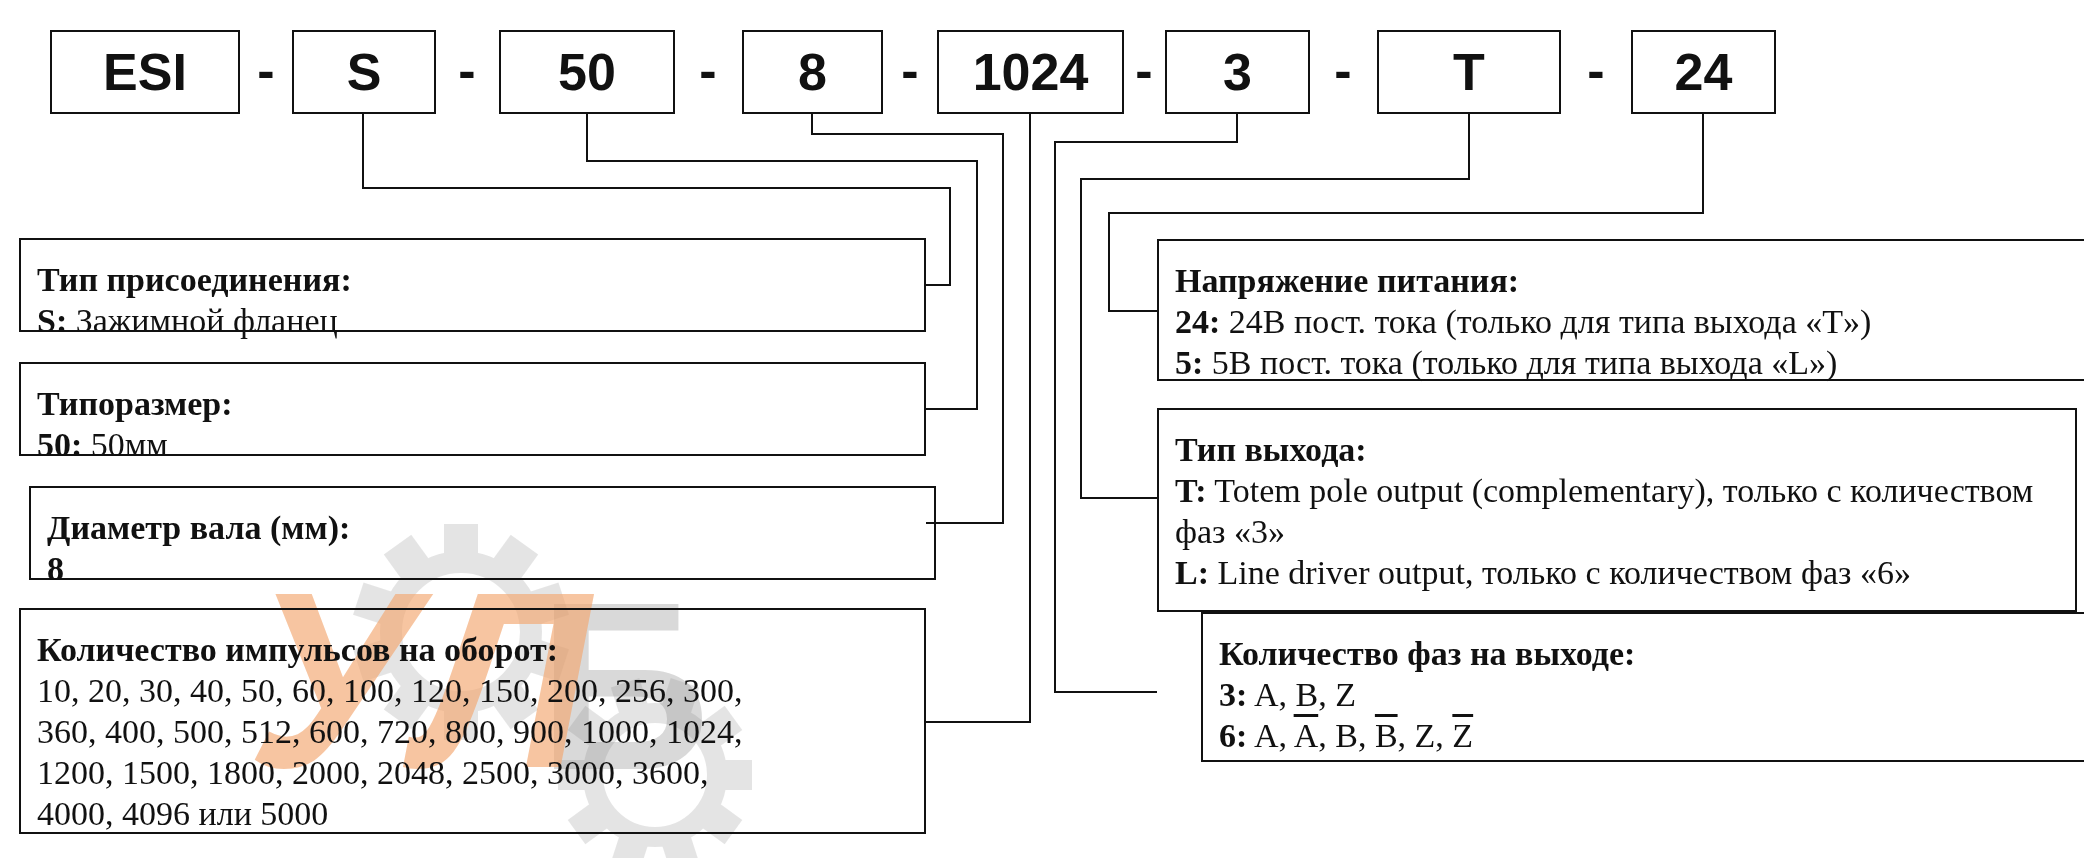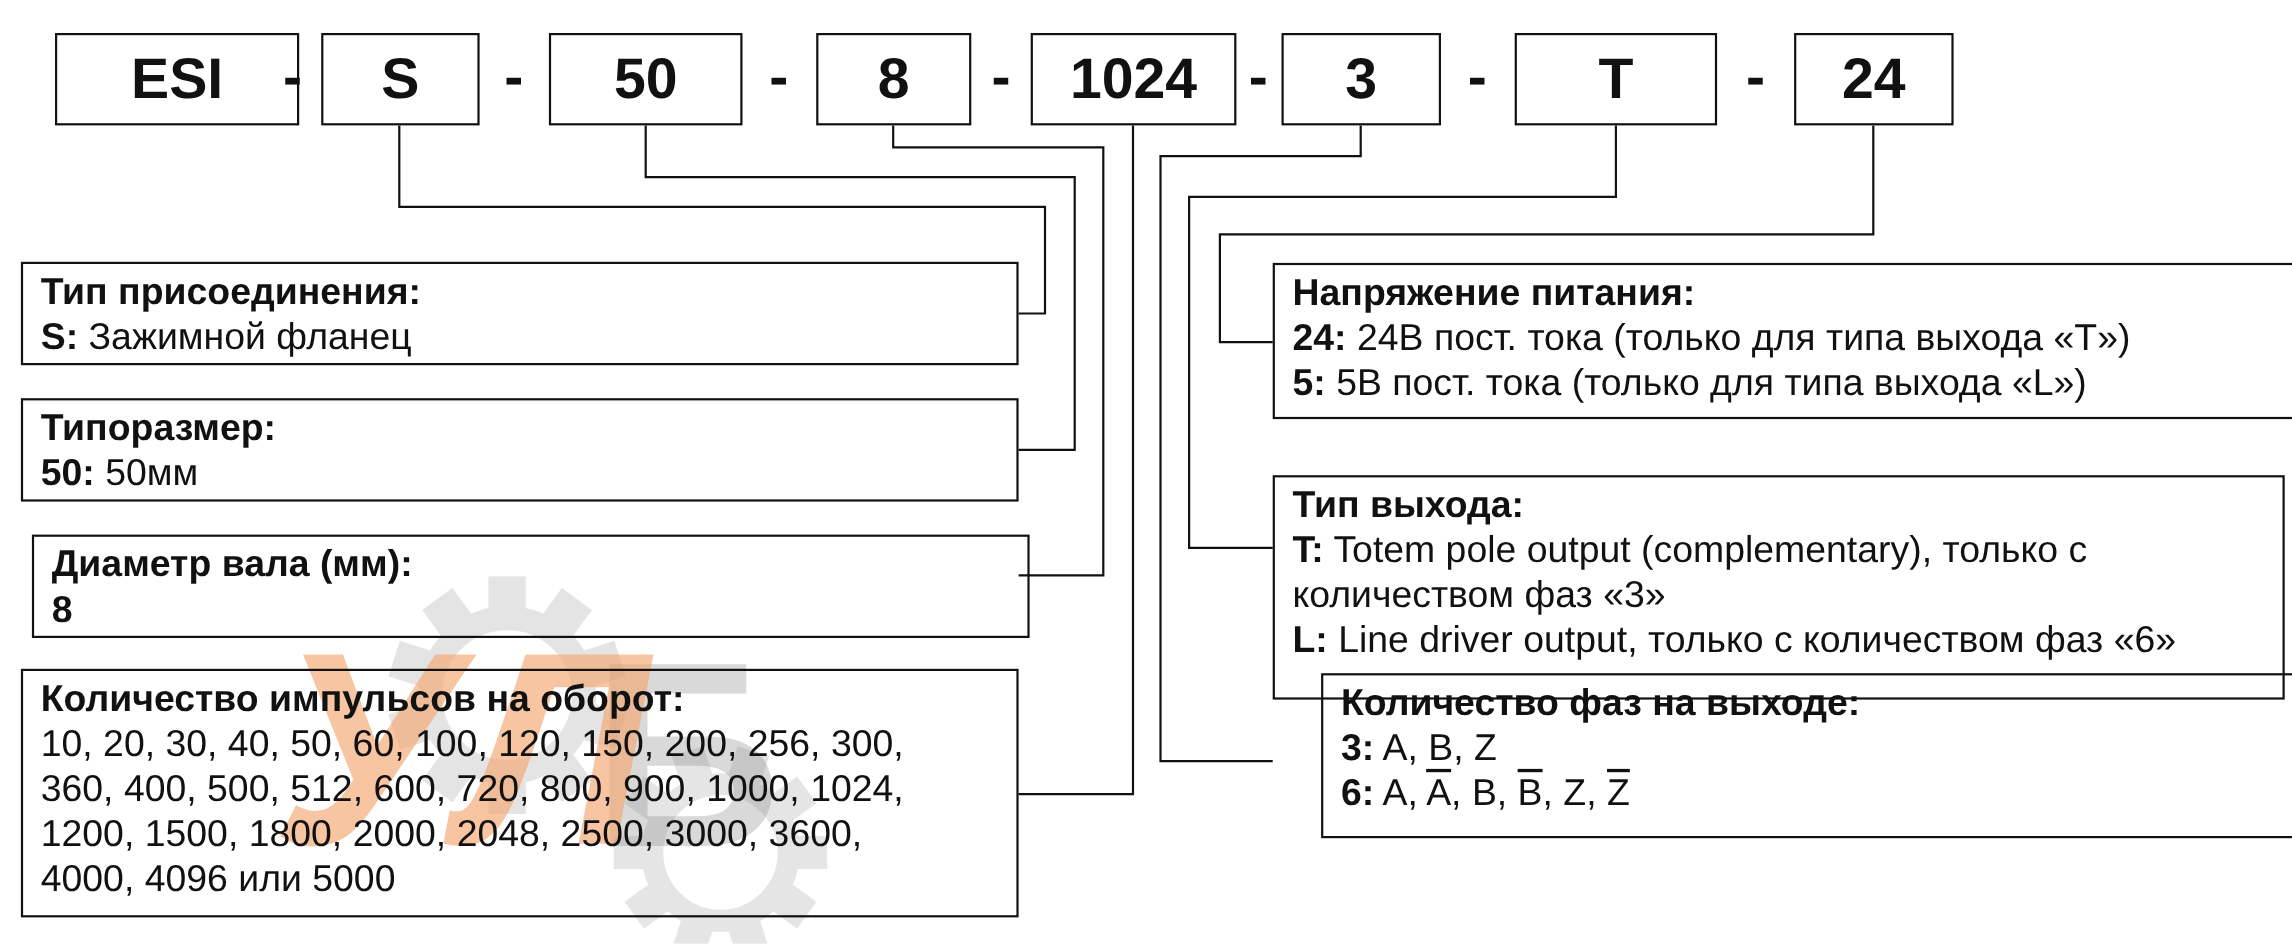--- a/index.html
+++ b/index.html
@@ -7,21 +7,21 @@
          font-family:"Liberation Sans", sans-serif;color:#111;}
 
   
   .codebox{position:absolute;top:30px;height:84px;border:2px solid #111;background:transparent;
            box-sizing:border-box;text-align:center;font-weight:bold;font-size:52px;line-height:80px;z-index:3;}
   .dash{position:absolute;top:30px;height:84px;width:40px;text-align:center;
         font-weight:bold;font-size:52px;line-height:80px;z-index:3;}
 
   
   .descbox{position:absolute;border:2px solid #111;background:transparent;box-sizing:border-box;
-           padding:5px 16px;font-size:34px;line-height:41px;z-index:3;}
+           padding:19px 16px;font-size:34px;line-height:41px;z-index:3;font-family:Liberation Serif, serif;}
   .descbox .title{font-weight:bold;}
   .descbox .line{font-weight:normal;}
   .descbox .b{font-weight:bold;}
   .descbox .over{text-decoration:overline;}
 
   
   .connectors{position:absolute;left:0;top:0;z-index:2;}
   .connectors polyline{fill:none;stroke:#111;stroke-width:2;}
 
   
@@ -76,21 +76,21 @@
   <svg class="connectors" width="2084" height="858">
     <polyline points="363,114 363,188 950,188 950,285 926,285"></polyline>
     <polyline points="587,114 587,161 977,161 977,409 926,409"></polyline>
     <polyline points="812,114 812,134 1003,134 1003,523 926,523"></polyline>
     <polyline points="1030,114 1030,722 926,722"></polyline>
     <polyline points="1237,114 1237,142 1055,142 1055,692 1157,692"></polyline>
     <polyline points="1469,114 1469,179 1081,179 1081,498 1157,498"></polyline>
     <polyline points="1703,114 1703,213 1109,213 1109,311 1157,311"></polyline>
   </svg>
 
-  <div class="codebox" style="left:50px;width:222px;">ESI</div>
+  <div class="codebox" style="left:50px;width:190px;">ESI</div>
   <div class="dash" style="left:246px;">-</div>
   <div class="codebox" style="left:292px;width:144px;">S</div>
   <div class="dash" style="left:447px;">-</div>
   <div class="codebox" style="left:499px;width:176px;">50</div>
   <div class="dash" style="left:688px;">-</div>
   <div class="codebox" style="left:742px;width:141px;">8</div>
   <div class="dash" style="left:890px;">-</div>
   <div class="codebox" style="left:937px;width:187px;">1024</div>
   <div class="dash" style="left:1124px;">-</div>
   <div class="codebox" style="left:1165px;width:145px;">3</div>
@@ -127,21 +127,21 @@
       </div>
   </div>
 
   <div class="descbox" style="left:1157px;top:239px;width:969px;height:142px;">
     <div class="title">Напряжение питания:</div>
     <div>
         <div class="line"><span class="b">24:</span><span> 24В пост. тока (только для типа выхода «T»)</span></div>
         <div class="line"><span class="b">5:</span><span> 5В пост. тока (только для типа выхода «L»)</span></div>
       </div>
   </div>
-  <div class="descbox" style="left:1157px;top:432px;width:920px;height:204px;">
+  <div class="descbox" style="left:1157px;top:408px;width:920px;height:204px;">
     <div class="title">Тип выхода:</div>
     <div>
         <div class="line"><span class="b">T:</span><span> Totem pole output (complementary), только с количеством фаз «3»</span></div>
         <div class="line"><span class="b">L:</span><span> Line driver output, только с количеством фаз «6»</span></div>
       </div>
   </div>
   <div class="descbox" style="left:1157px;top:612px;width:920px;height:150px;margin-left:44px;">
     <div class="title">Количество фаз на выходе:</div>
     <div>
         <div class="line"><span class="b">3:</span><span> A, B, Z</span></div>

